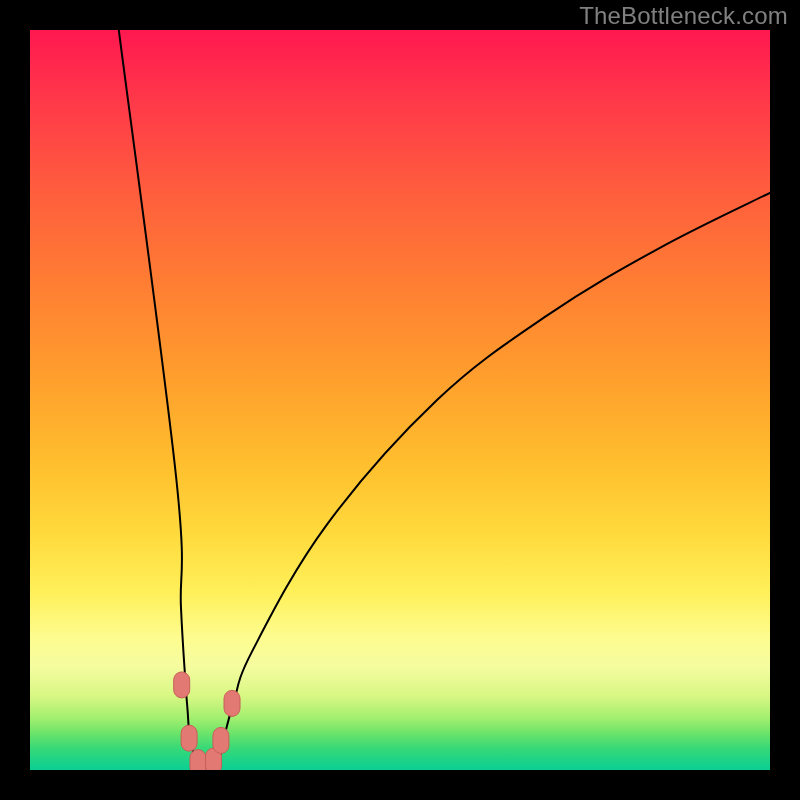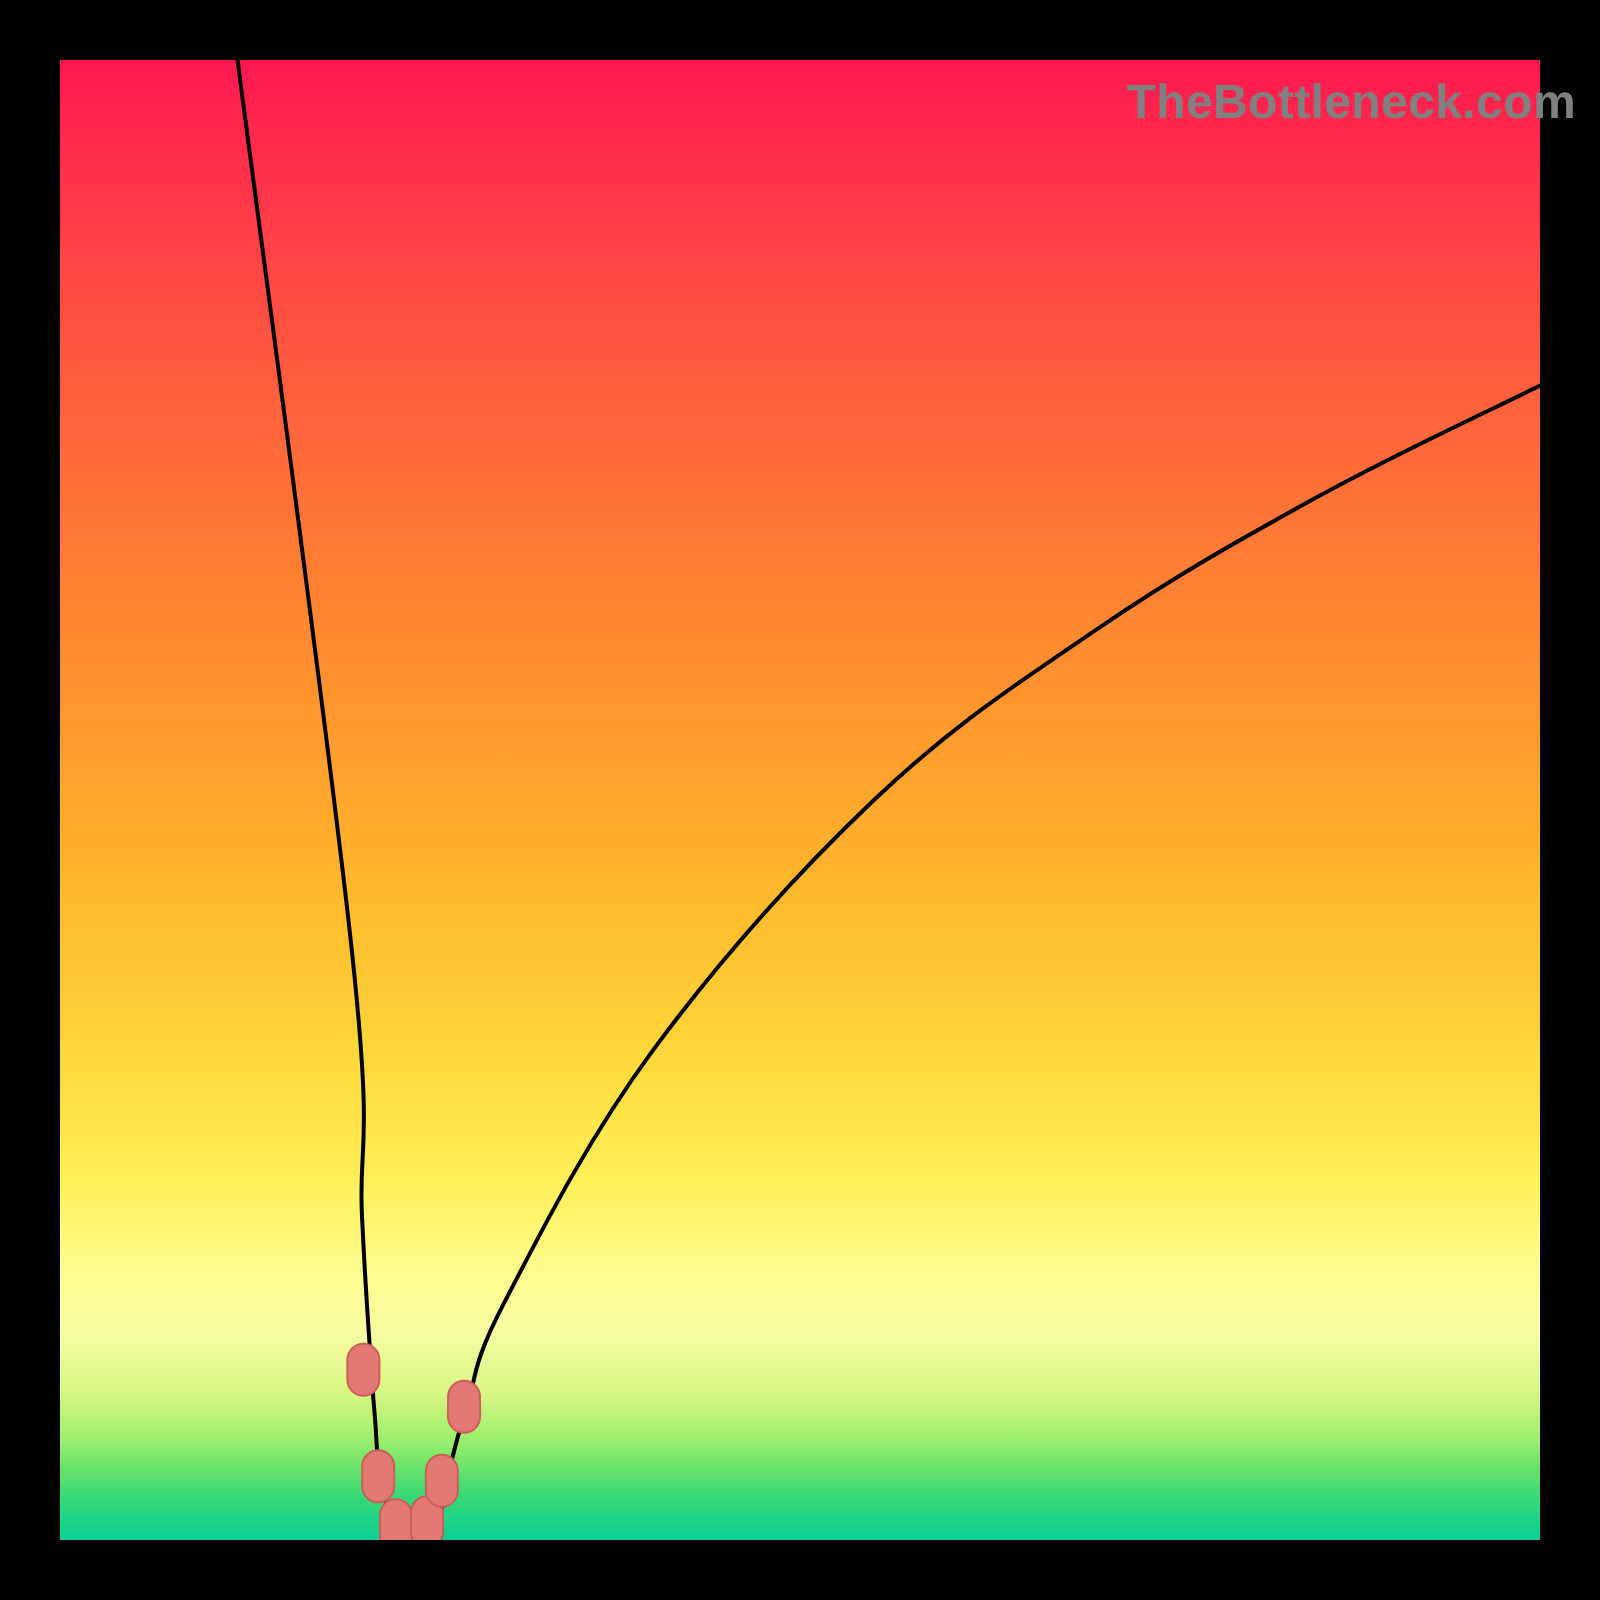--- a/index.html
+++ b/index.html
@@ -16,24 +16,23 @@
     width: 800px;
     height: 800px;
     background: #000;
   }
   .watermark {
     position: absolute;
     top: 2px;
     right: 12px;
     color: #808080;
     font-size: 24px;
-    font-weight: 700;
+    font-weight: 400;
     letter-spacing: 0.2px;
     z-index: 10;
-    margin-top: 36px;
   }
   .plot-area {
     position: absolute;
     left: 30px;
     top: 30px;
     width: 740px;
     height: 740px;
     background: linear-gradient(to bottom,
       #ff1850 0%,
       #ff3a49 10%,

